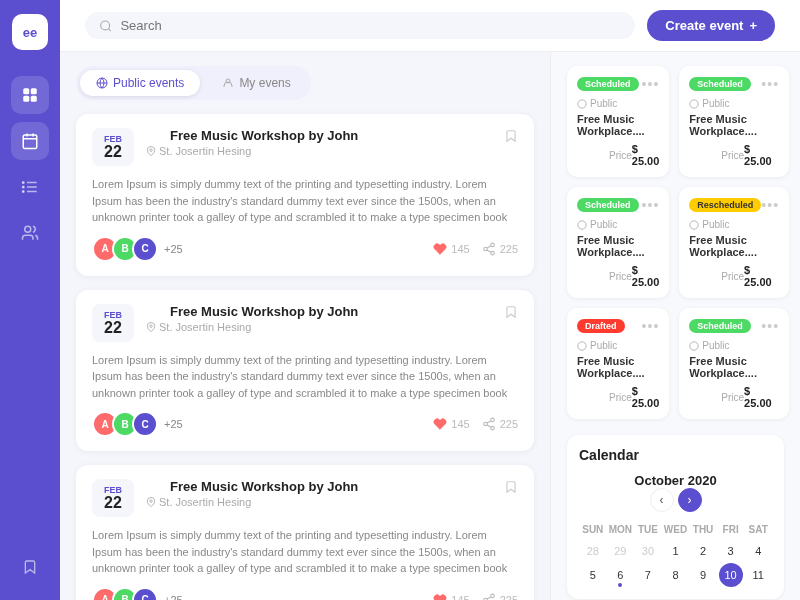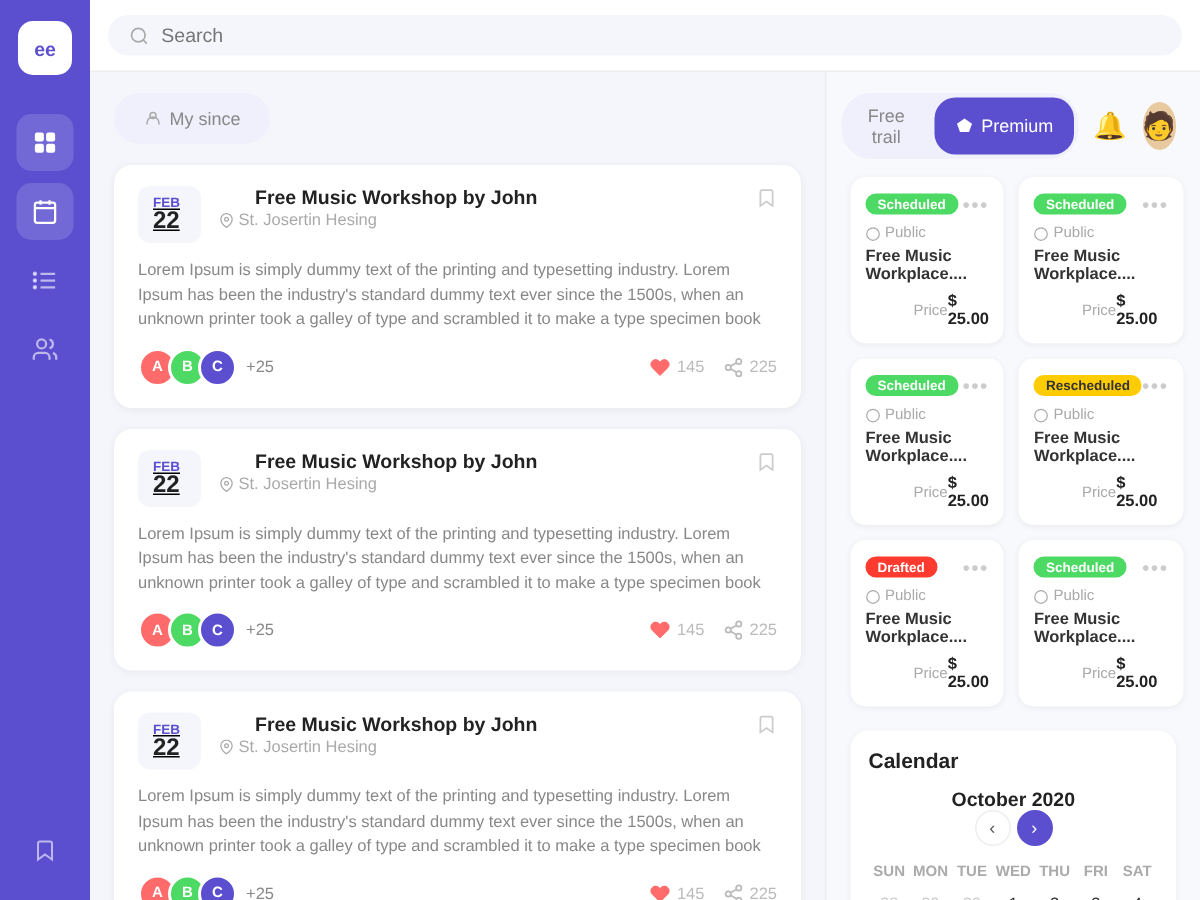--- a/index.html
+++ b/index.html
@@ -44,21 +44,21 @@
     .main {
       flex: 1;
       display: flex;
       flex-direction: column;
       overflow: hidden;
     }
 
     
     .topbar {
       background: white;
-      padding: 10px 12px;
+      padding: 10px 25px;
       display: flex;
       align-items: center;
       gap: 12px;
       border-bottom: 1px solid #eee;
       flex-shrink: 0;
     }
     .search-box {
       flex: 1;
       display: flex;
       align-items: center;
@@ -140,24 +140,23 @@
     .event-card-header {
       display: flex;
       gap: 12px;
       align-items: flex-start;
       margin-bottom: 10px;
     }
     .date-box {
       background: #f4f6fb;
       border-radius: 8px;
       padding: 6px 10px;
-      text-align: left;
+      text-align: center;
       min-width: 42px;
       flex-shrink: 0;
-      text-decoration: underline;
     }
     .date-month {
       font-size: 9px;
       font-weight: 700;
       color: #5b4fcf;
       text-transform: uppercase;
     }
     .date-day {
       font-size: 16px;
       font-weight: 800;
@@ -373,33 +372,45 @@
 <div class="main">
 
   <div class="topbar">
     <div class="search-box">
       <svg width="14" height="14" viewBox="0 0 24 24" fill="none" stroke="#aaa" stroke-width="2">
           <circle cx="11" cy="11" r="8"></circle>
           <line x1="21" y1="21" x2="16.65" y2="16.65"></line>
         </svg>
       <input type="text" placeholder="Search" style="">
     </div>
+    <button class="create-btn">
+      <span>Create event</span>
+      <span>+</span>
+    </button>
   </div>
 
   <div class="panels">
 
     <div class="left-panel">
 
       <div class="tabs">
+        <div class="tab active">
+          <svg width="12" height="12" viewBox="0 0 24 24" fill="none" stroke="#5b4fcf" stroke-width="2">
+              <circle cx="12" cy="12" r="10"></circle>
+              <line x1="2" y1="12" x2="22" y2="12"></line>
+              <path d="M12 2a15.3 15.3 0 0 1 4 10 15.3 15.3 0 0 1-4 10 15.3 15.3 0 0 1-4-10 15.3 15.3 0 0 1 4-10z"></path>
+            </svg>
+          <span>Public events</span>
+        </div>
         <div class="tab">
           <svg width="12" height="12" viewBox="0 0 24 24" fill="none" stroke="#aaa" stroke-width="2">
               <circle cx="12" cy="8" r="4"></circle>
               <path d="M4 20v-2a8 8 0 0 1 16 0v2"></path>
             </svg>
-          <span>My since</span>
+          <span>My evens</span>
         </div>
       </div>
 
       <div id="event-cards-container">
           <div class="event-card">
     <div class="event-card-header">
       <div class="date-box">
         <div class="date-month">FEB</div>
         <div class="date-day">22</div>
       </div>
@@ -545,39 +556,20 @@
           <span>225</span>
         </div>
       </div>
     </div>
   </div>
         </div>
     </div>
 
     <div class="right-panel">
 
-      <div class="right-topbar">
-        <div style="flex:1">
-          <svg width="16" height="16" viewBox="0 0 24 24" fill="none" stroke="#aaa" stroke-width="2" style="cursor:pointer">
-              <circle cx="11" cy="11" r="8"></circle>
-              <line x1="21" y1="21" x2="16.65" y2="16.65"></line>
-            </svg>
-        </div>
-        <div class="plan-toggle">
-          <button class="plan-btn">Free trail</button>
-          <button class="plan-btn active">
-            <svg width="12" height="12" viewBox="0 0 24 24" fill="white">
-                <polygon points="12,2 22,9 18,20 6,20 2,9"></polygon>
-              </svg>
-            <span>Premium</span>
-          </button>
-        </div>
-        <span style="font-size:18px; cursor:pointer;">🔔</span>
-        <div style="width:32px;height:32px;border-radius:50%;background:#e8c9a0;display:flex;align-items:center;justify-content:center;font-size:18px;cursor:pointer;">🧑</div>
-      </div>
 
       <div class="upcoming-grid" id="upcoming-grid">
           <div class="upcoming-card">
     <div class="upcoming-card-header">
       <span class="status-badge status-scheduled">Scheduled</span>
       <span class="more-dots">•••</span>
     </div>
     <div class="upcoming-public">
       <svg width="10" height="10" viewBox="0 0 24 24" fill="none" stroke="#aaa" stroke-width="2">
                 <circle cx="12" cy="12" r="10"></circle>

